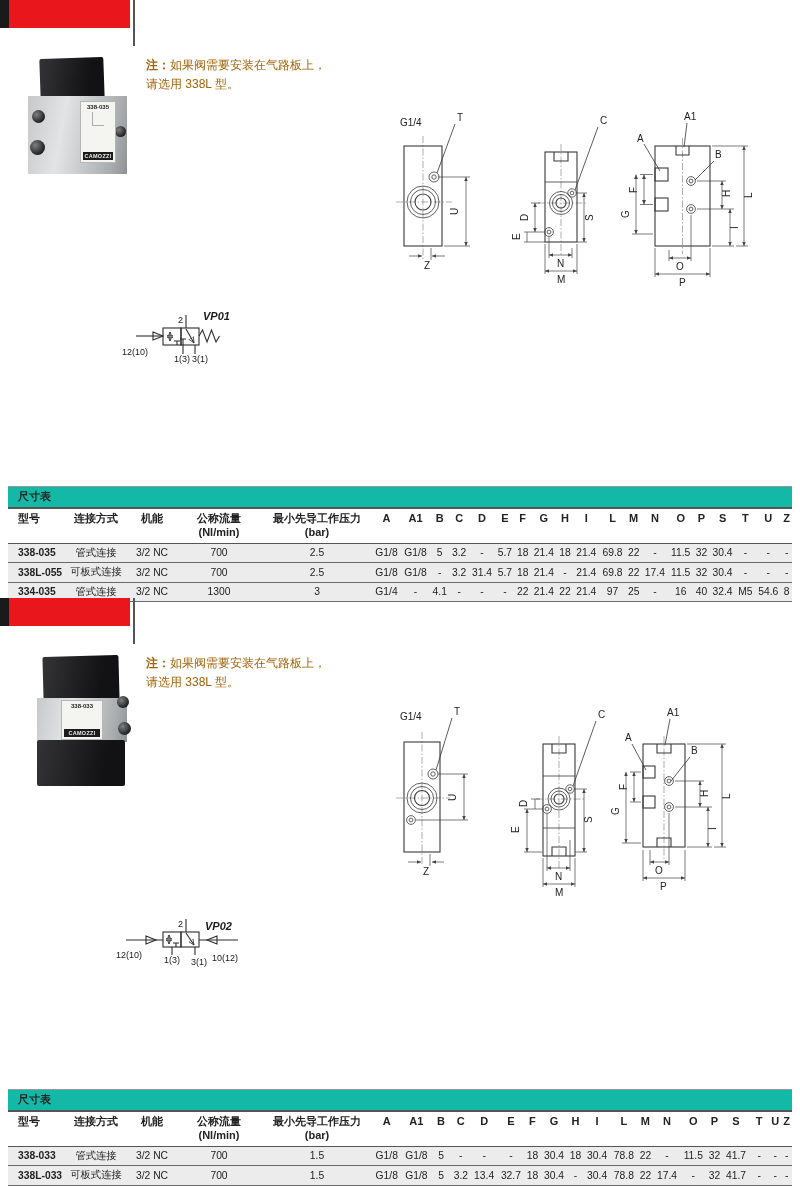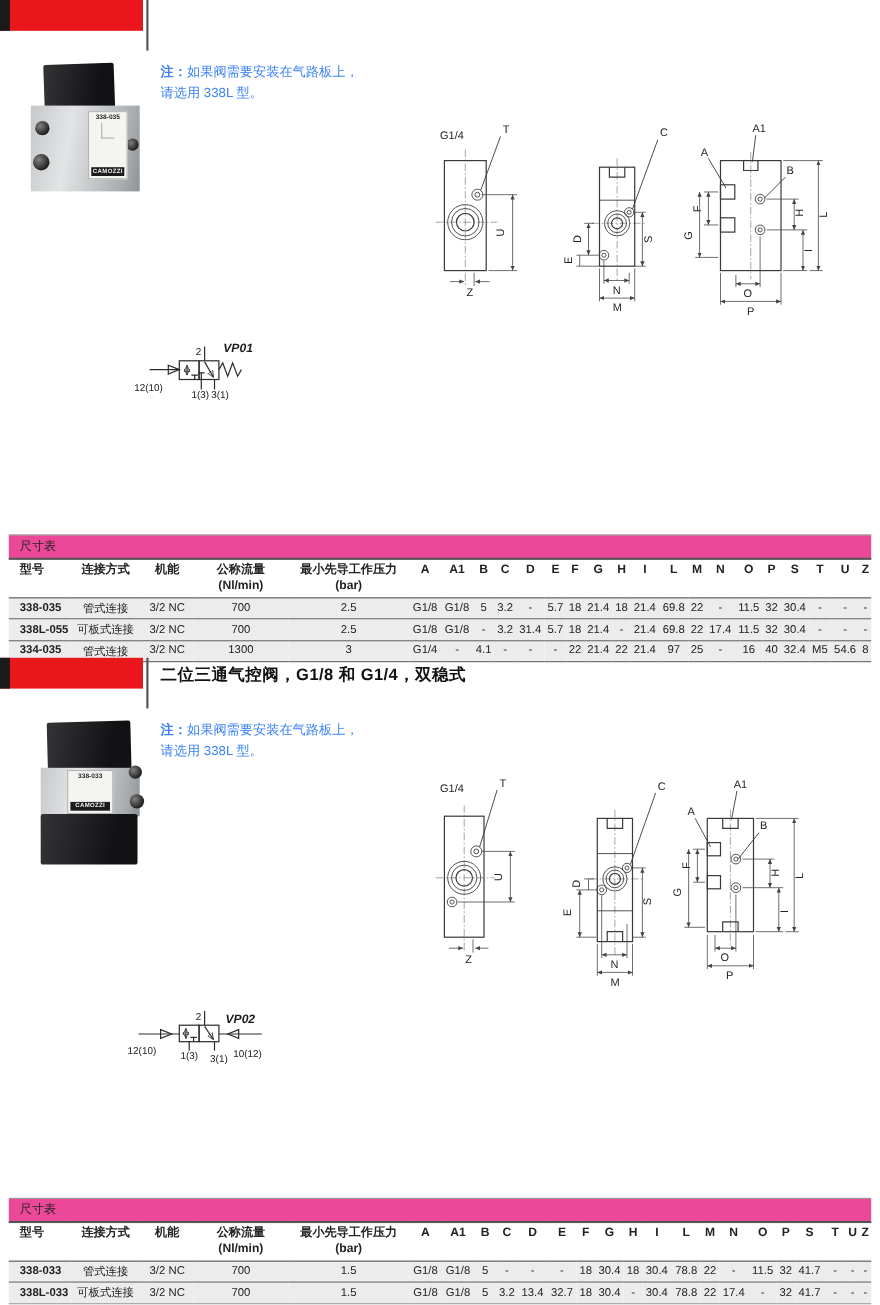--- a/index.html
+++ b/index.html
@@ -3,21 +3,21 @@
 <meta charset="utf-8">
 <style>
   * { margin:0; padding:0; box-sizing:border-box; }
   html,body { background:#fff; font-family:"Liberation Sans","DejaVu Sans",sans-serif; }
   .page { position:relative; width:800px; height:1186px; background:#fff; overflow:hidden; }
   .abs { position:absolute; }
   .red-bar { left:0; width:130px; height:28px; background:#e9161c; }
   .black-tab { position:absolute; left:0; top:0; width:9px; height:28px; background:#1a1a1a; }
   .vrule { left:133px; width:1.5px; height:46px; background:#555; }
   .sec-title { left:146px; font-size:15px; font-weight:bold; color:#111; letter-spacing:.4px; white-space:nowrap; }
-  .note { left:146px; font-size:12px; color:#3b82f6; line-height:1.62; }
+  .note { left:146px; font-size:12px; color:#a16207; line-height:1.62; }
   .note .np { font-weight:bold; }
 
   
   .photo { position:absolute; }
   .blk { position:absolute; background:linear-gradient(100deg,#343436,#121214 75%); border-radius:2px; }
   .bodyface { position:absolute; background:linear-gradient(100deg,#c6c8c9,#e3e4e5 35%,#a8acaf 85%,#8e9295); }
   .port { position:absolute; border-radius:50%; background:radial-gradient(circle at 35% 35%, #808080, #1e1e1e 72%); }
   .plabel { position:absolute; background:#f4f4f1; border:1px solid #b5b5b5; overflow:hidden; }
   .pmodel { font-size:6px; font-weight:bold; text-align:center; margin-top:2px; color:#222; white-space:nowrap; }
   .psym { width:12px; height:14px; margin:2px auto 0; border-left:1px solid #888; border-bottom:1px solid #888; opacity:.65; }
@@ -31,22 +31,22 @@
   .drw .dim  { fill:none; stroke:#444; stroke-width:0.7; }
   .drw .ldr  { fill:none; stroke:#333; stroke-width:0.8; }
 
   
   .sym text { font-size:9px; fill:#1a1a1a; font-family:inherit; }
   .sym .nm { font-size:11px; font-style:italic; font-weight:bold; }
   .sym line,.sym rect,.sym path,.sym polyline { stroke:#2c2c2c; stroke-width:1.1; fill:none; }
 
   
   .dim-table { position:absolute; left:8px; width:784px; color:#222; }
-  .tbl-title { background:#ec4899; border-top:1px solid #9a9a9a; border-bottom:2px solid #555;
-               font-weight:normal; font-size:11px; padding:2px 0 3px 10px; }
+  .tbl-title { background:#14b8a6; border-top:1px solid #9a9a9a; border-bottom:2px solid #555;
+               font-weight:bold; font-size:11px; padding:2px 0 3px 10px; }
   .dim-table table { width:100%; border-collapse:collapse; }
   .dim-table th { font-weight:bold; white-space:pre-line; vertical-align:top; text-align:center;
                   padding:3px 1px 3px; font-size:11px; line-height:1.25; border-bottom:1.5px solid #555; background:#fff; }
   .dim-table td { text-align:center; padding:2px 1px 2.5px; background:#ececec; border-bottom:1.5px solid #6a6a6a;
                   white-space:nowrap; font-size:10.3px; }
   .dim-table th:first-child, .dim-table td:first-child { text-align:left; padding-left:10px; }
   .dim-table td:first-child { font-weight:bold; }
   .dim-table th:nth-child(1), .dim-table td:nth-child(1) { width:56px; }
   .dim-table th:nth-child(2), .dim-table td:nth-child(2) { width:64px;margin-left:43px; }
   .dim-table th:nth-child(3), .dim-table td:nth-child(3) { width:48px;margin-left:38px; }
@@ -327,21 +327,20 @@
             <td>8</td>
           </tr>
         </tbody>
       </table>
   </div>
 
   <div class="abs red-bar" style="top:598px">
       <div class="black-tab"></div>
     </div>
   <div class="abs vrule" style="top:598px"></div>
-  <div class="abs sec-title" style="top:604px">二位三通气控阀，G1/8 和 G1/4，双稳式</div>
 
   <div class="photo" style="left:35px;top:656px;width:96px;height:132px">
     <div class="blk" style="left:8px;top:0;width:76px;height:44px;transform:rotate(-1.5deg)"></div>
     <div class="bodyface" style="left:2px;top:42px;width:90px;height:44px">
       <div class="plabel" style="left:24px;top:2px;width:42px;height:40px">
         <div class="pmodel">338-033</div>
         <div class="pbrand">CAMOZZI</div>
       </div>
     </div>
     <div class="blk" style="left:2px;top:84px;width:88px;height:46px"></div>

